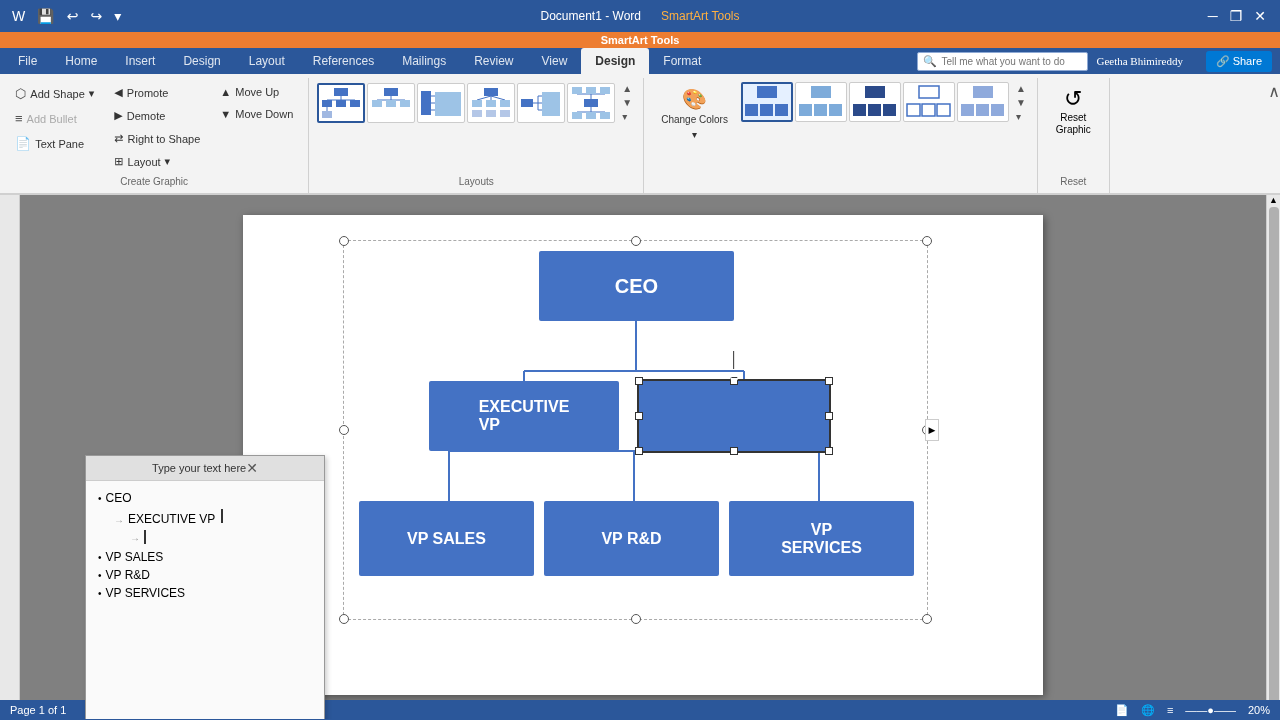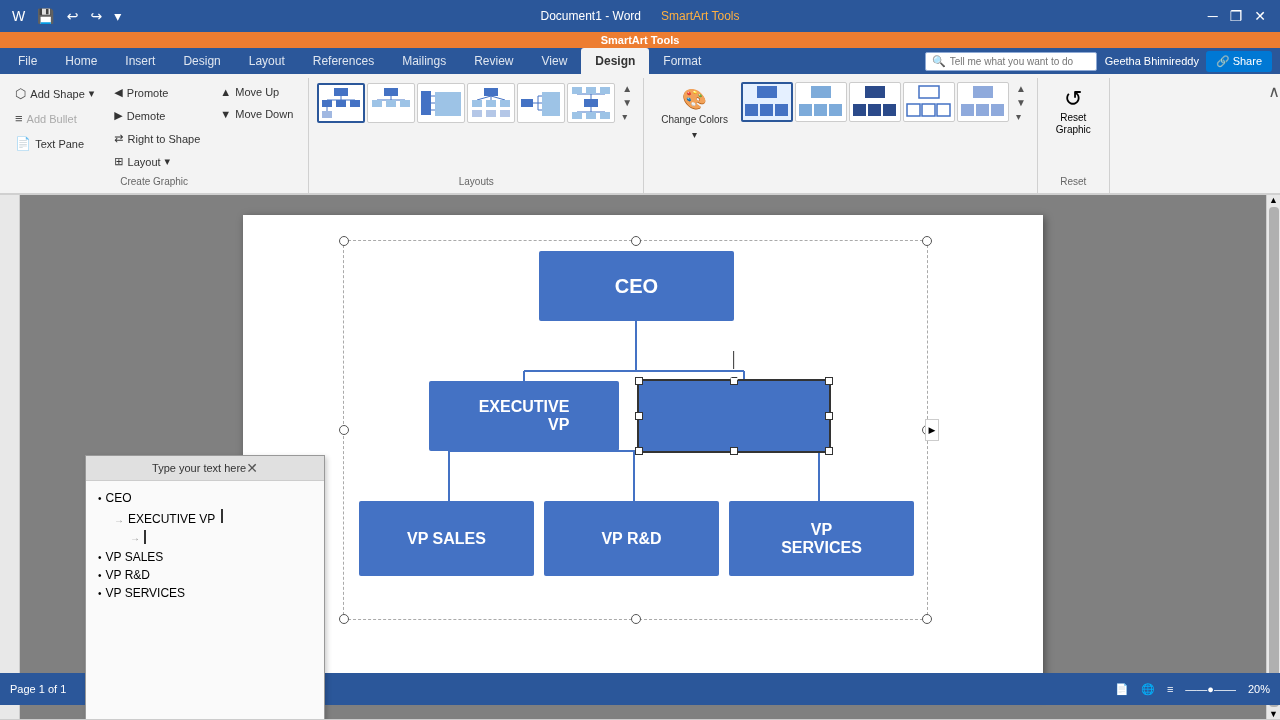--- a/index.html
+++ b/index.html
@@ -67,23 +67,23 @@
       display: flex; flex-direction: column; align-items: center;
       padding: 4px 8px; cursor: pointer; border: 1px solid transparent;
       border-radius: 3px; font-size: 10px; color: #333; gap: 3px;
     }
 
     
     .reset-group { display: flex; flex-direction: column; align-items: center; padding: 4px 10px; cursor: pointer; border-radius: 3px; }
 
     
     .status-bar {
-      height: 32px; background: #2b579a; display: flex; align-items: center;
+      height: 20px; background: #2b579a; display: flex; align-items: center;
       padding: 0 10px; color: white; font-size: 11px; gap: 20px;
-      position: fixed; bottom: 15px; width: 1280px;
+      position: fixed; bottom: 0; width: 1280px;
     }
     .status-right { margin-left: auto; display: flex; align-items: center; gap: 12px; }
 
     
     .text-pane {
       width: 240px; background: #fafafa; border: 1px solid #999;
       position: absolute; left: 65px; top: 260px; z-index: 100;
       box-shadow: 2px 2px 5px rgba(0,0,0,0.2);
     }
     .text-pane-header {
@@ -153,21 +153,21 @@
   <span class="ribbon-tab">References</span>
   <span class="ribbon-tab">Mailings</span>
   <span class="ribbon-tab">Review</span>
   <span class="ribbon-tab">View</span>
   <span class="ribbon-tab design-active">Design</span>
   <span class="ribbon-tab">Format</span>
   <div class="search-box" style="margin-left:auto;margin-right:8px;border-color:#8ea9d4;">
     <span style="font-size:11px;color:#ccc;">🔍</span>
     <input type="text" style="width: 140px; font-size: 10px; border: none; outline: none; background: transparent; color: white;" placeholder="Tell me what you want to do">
   </div>
-  <span style="color:white;font-size:11px;margin-right:7px;">Geetha Bhimireddy</span>
+  <span style="color:white;font-size:11px;margin-right:23px;font-family:Liberation Serif, serif;">Geetha Bhimireddy</span>
   <span style="color:white;font-size:11px;padding:4px 10px;background:#0078d4;border-radius:3px;cursor:pointer;margin-right:8px;">🔗 Share</span>
 </div>
 
 <div class="ribbon-content" style="min-height:90px; border-bottom:2px solid #d0d0d0;">
 
   <div class="ribbon-group">
     <div class="ribbon-controls">
       <div class="ribbon-col">
         <div class="rib-btn">
           <span class="icon">⬡</span>
@@ -423,21 +423,21 @@
           <line x1="475" y1="210" x2="475" y2="260" stroke="#4472c4" stroke-width="2"></line>
 
           <line x1="180" y1="210" x2="180" y2="210" stroke="#4472c4" stroke-width="2"></line>
           <line x1="180" y1="205" x2="180" y2="210" stroke="#4472c4" stroke-width="2"></line>
         </svg>
 
         <div style="position:absolute;left:195px;top:10px;width:195px;height:70px;background:#4472c4;color:white;display:flex;align-items:center;justify-content:center;font-size:20px;font-weight:bold;border-radius:2px;">
           <span>CEO</span>
         </div>
 
-        <div style="position:absolute;left:85px;top:140px;width:190px;height:70px;background:#4472c4;color:white;display:flex;align-items:center;justify-content:center;font-size:16px;font-weight:bold;border-radius:2px;text-align:right;">
+        <div style="position:absolute;left:85px;top:140px;width:190px;height:70px;background:#4472c4;color:white;display:flex;align-items:center;justify-content:center;font-size:16px;font-weight:bold;border-radius:2px;text-align:left;">
           <span>EXECUTIVE<br>VP</span>
         </div>
 
         <div style="position:absolute;left:295px;top:140px;width:190px;height:70px;background:#4472c4;color:white;display:flex;align-items:center;justify-content:center;font-size:14px;border-radius:2px;outline:2px solid #333;">
 
           <div style="position:absolute;width:8px;height:8px;background:white;border:1px solid #333;top:-4px;left:-4px;"></div>
           <div style="position:absolute;width:8px;height:8px;background:white;border:1px solid #333;top:-4px;left:50%;transform:translateX(-50%);"></div>
           <div style="position:absolute;width:8px;height:8px;background:white;border:1px solid #333;top:-4px;right:-4px;"></div>
           <div style="position:absolute;width:8px;height:8px;background:white;border:1px solid #333;top:50%;left:-4px;transform:translateY(-50%);"></div>
           <div style="position:absolute;width:8px;height:8px;background:white;border:1px solid #333;top:50%;right:-4px;transform:translateY(-50%);"></div>

